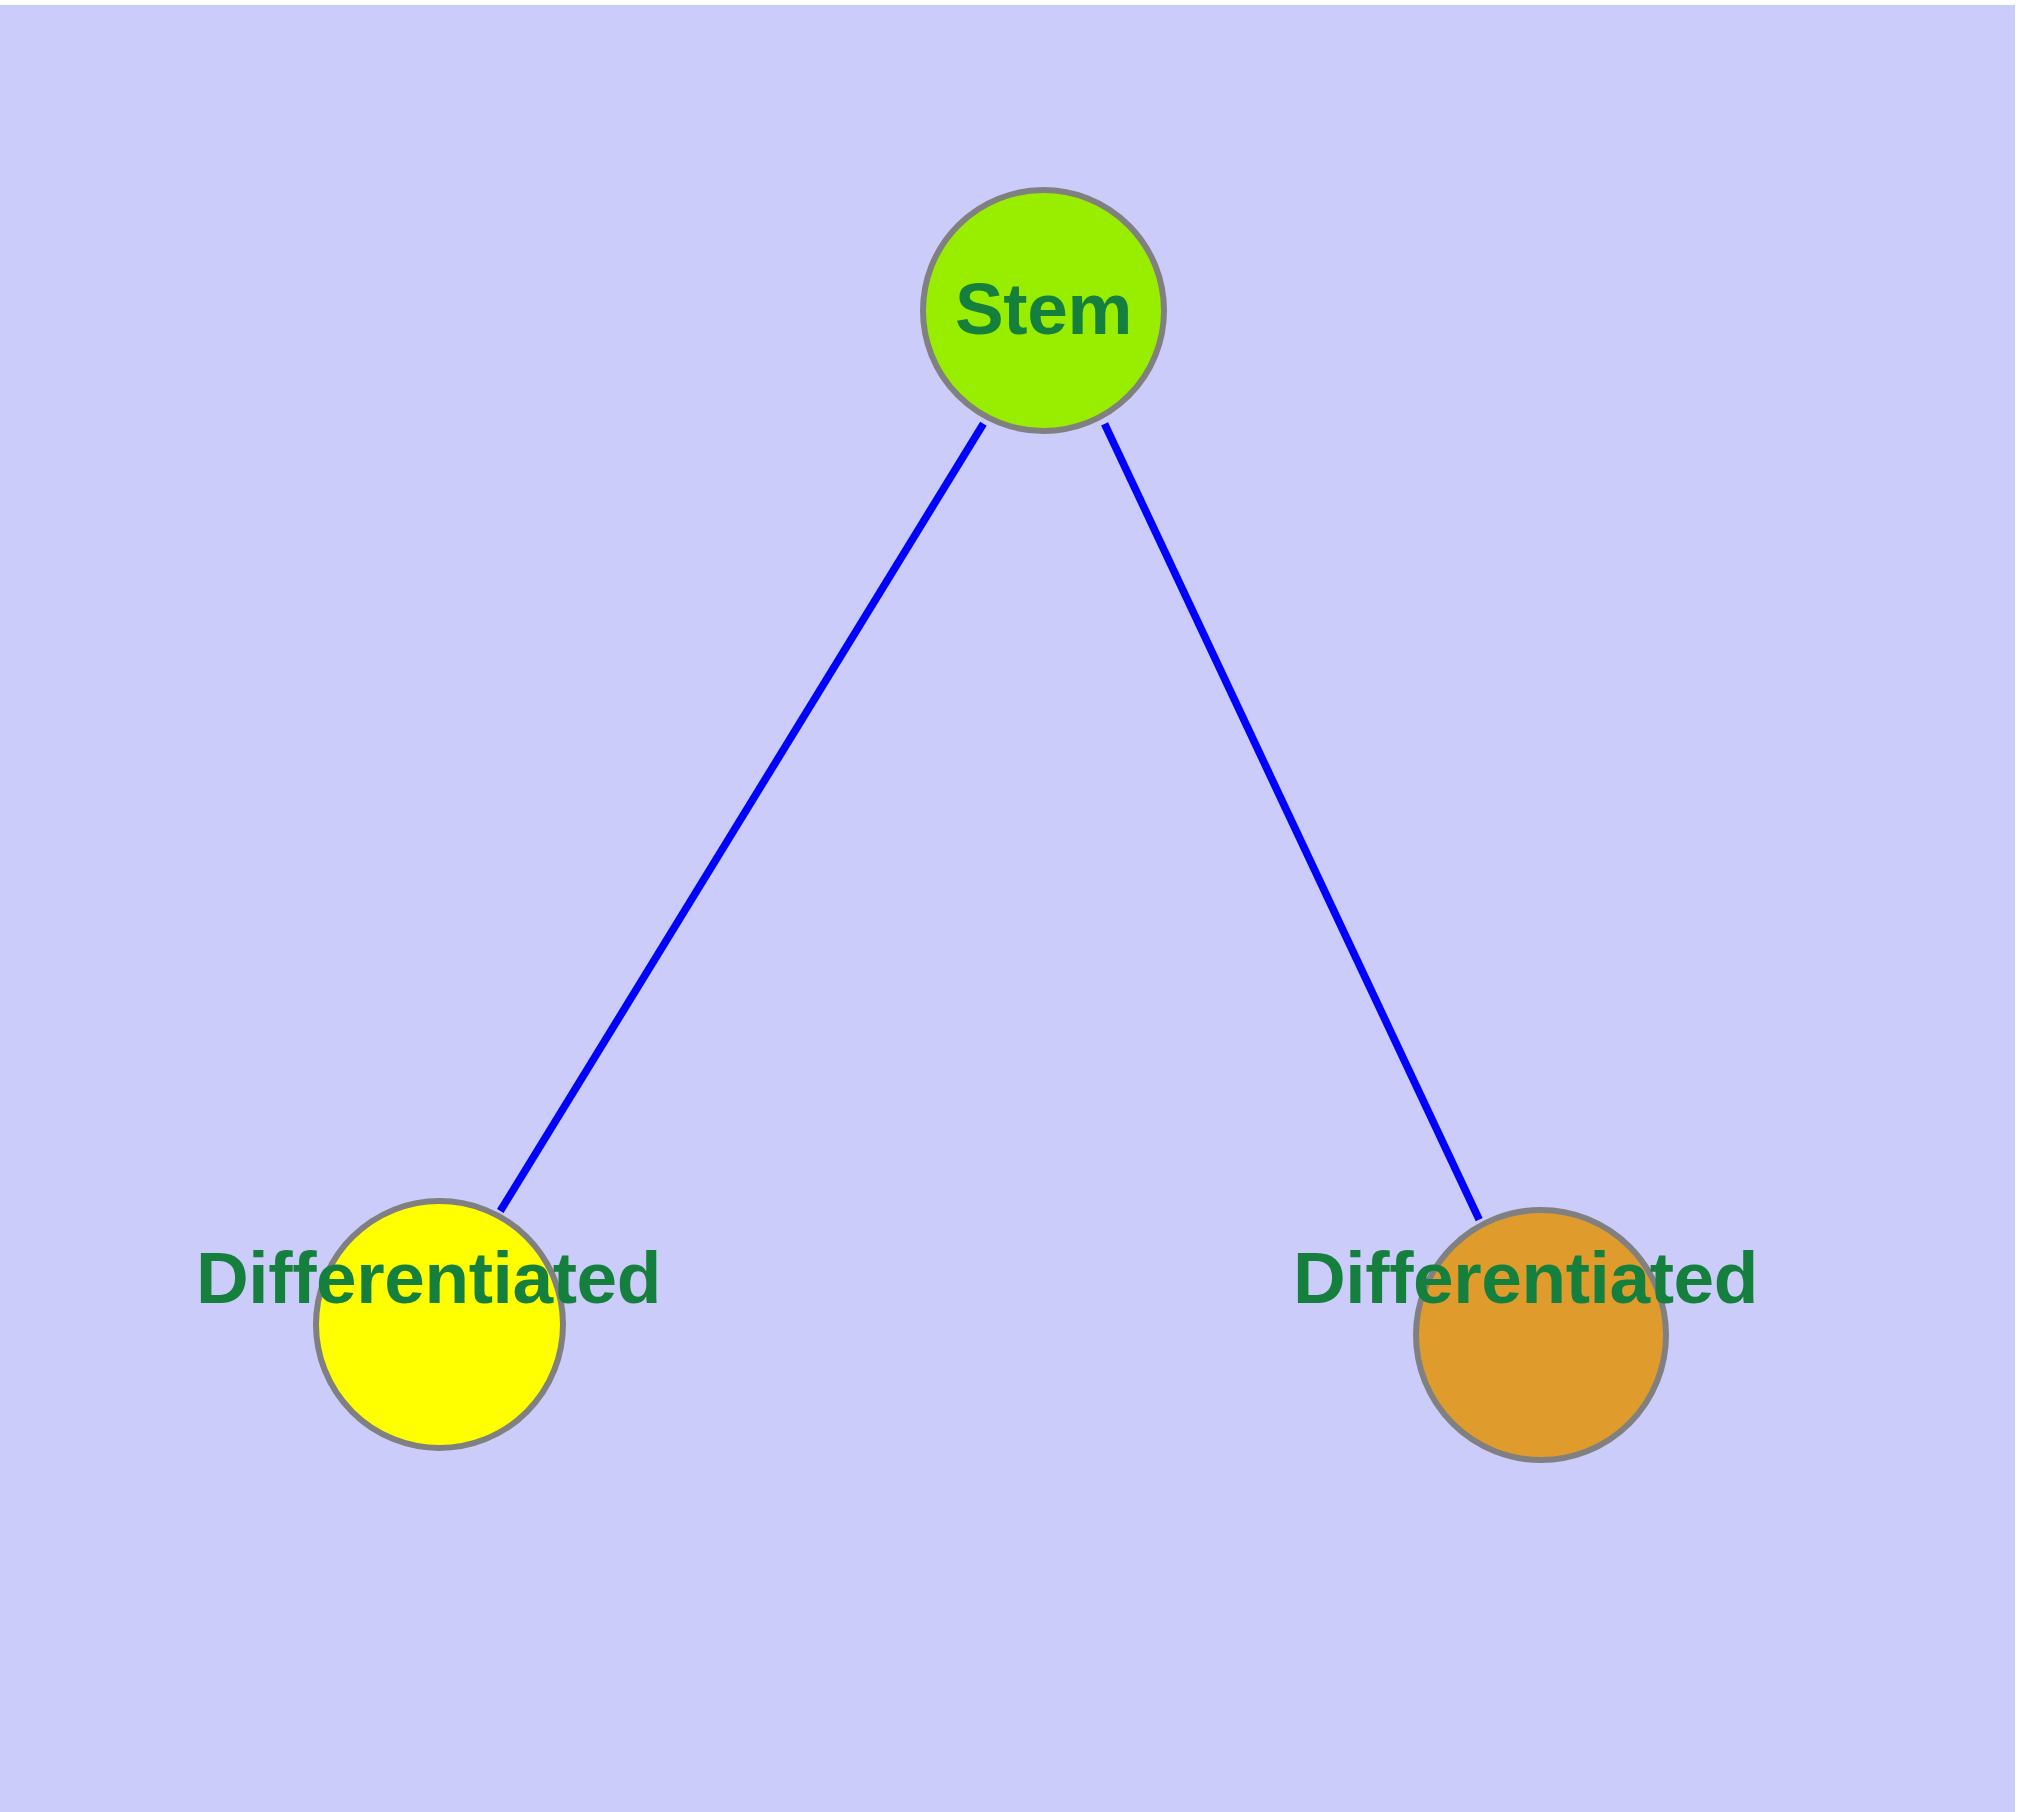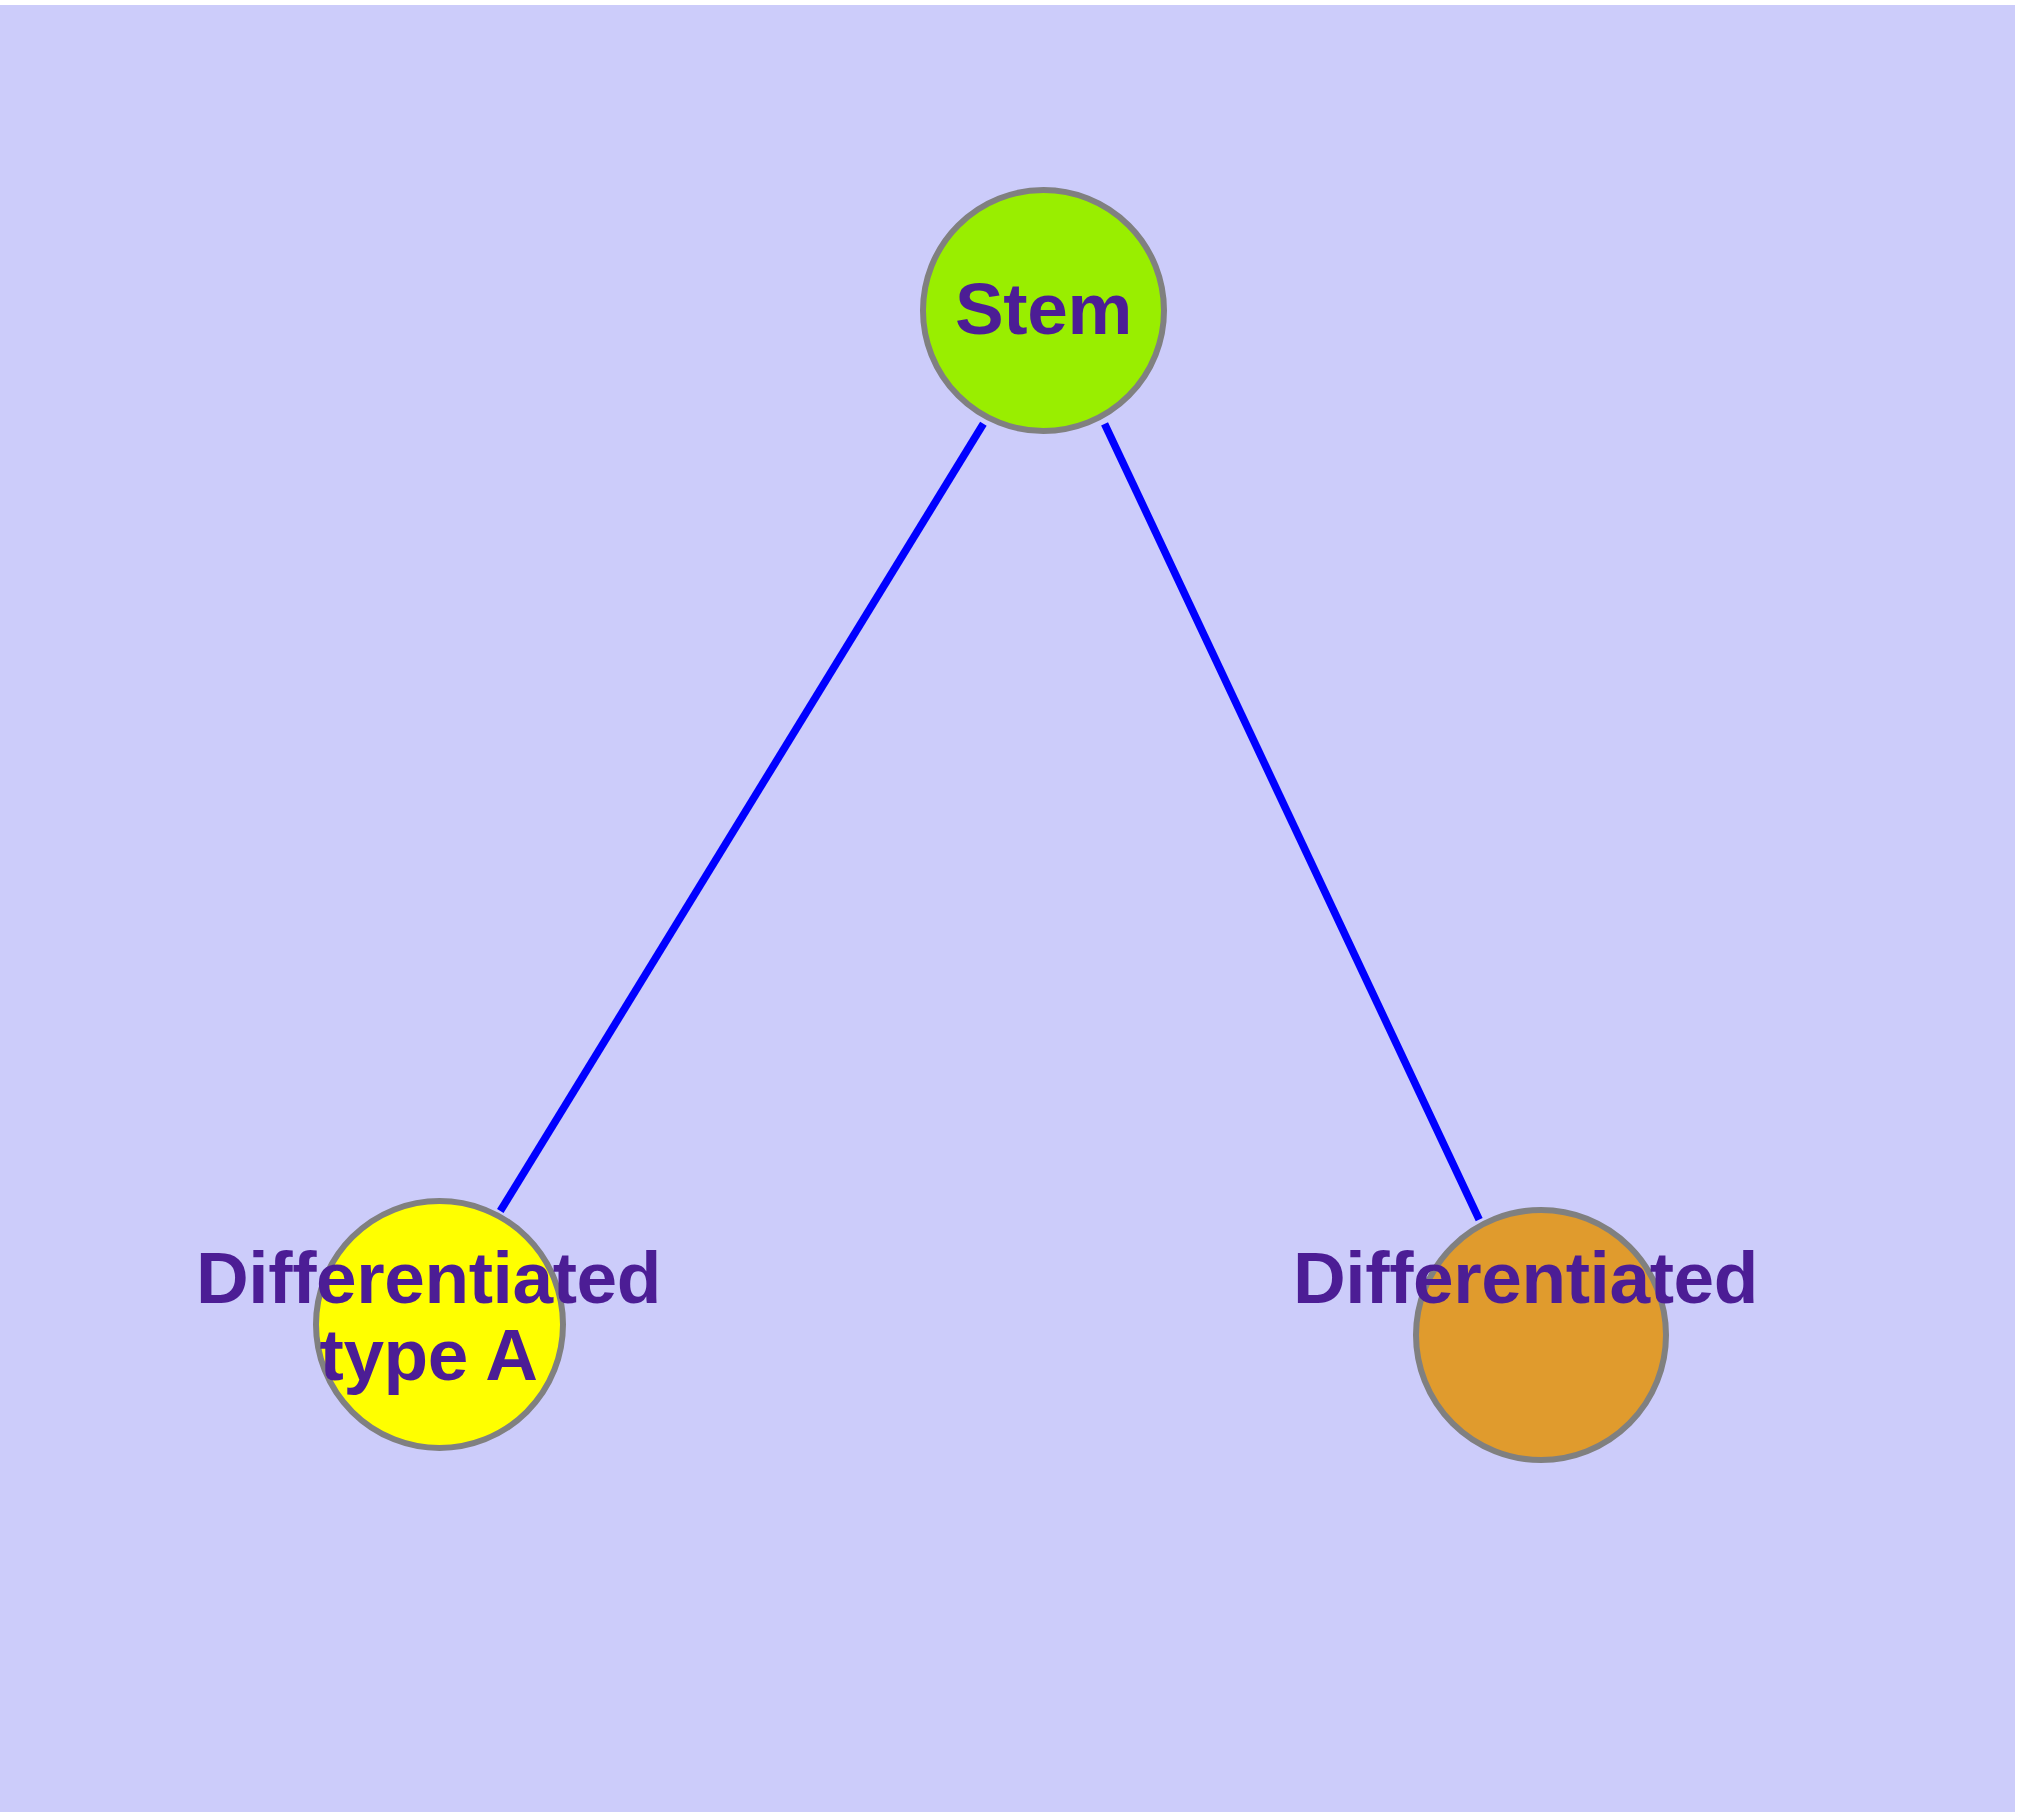--- a/index.html
+++ b/index.html
@@ -33,21 +33,21 @@
     pointer-events: none;
   }
   .node-circle {
     position: absolute;
     border-radius: 50%;
     box-sizing: border-box;
     border: 6px solid #808080;
   }
   .node-label {
     position: absolute;
-    color: #4c1d95;
+    color: #15803d;
     font-weight: bold;
     text-align: center;
     line-height: 1.06;
     white-space: nowrap;
     letter-spacing: -0.4px;
     -webkit-font-smoothing: antialiased;
   }
   .node-label .line {
     display: block;
   }
@@ -114,21 +114,20 @@
   <div class="node-circle" id="node-a-circle"></div>
 
   <div class="node-circle" id="node-b-circle"></div>
 
   <div class="node-label" id="node-stem-label">
     <span class="line">Stem</span>
   </div>
 
   <div class="node-label" id="node-a-label">
     <span class="line">Differentiated</span>
-    <span class="line">type A</span>
   </div>
 
   <div class="node-label" id="node-b-label">
     <span class="line">Differentiated</span>
   </div>
 
 </div>
 
 
 </body></html>

